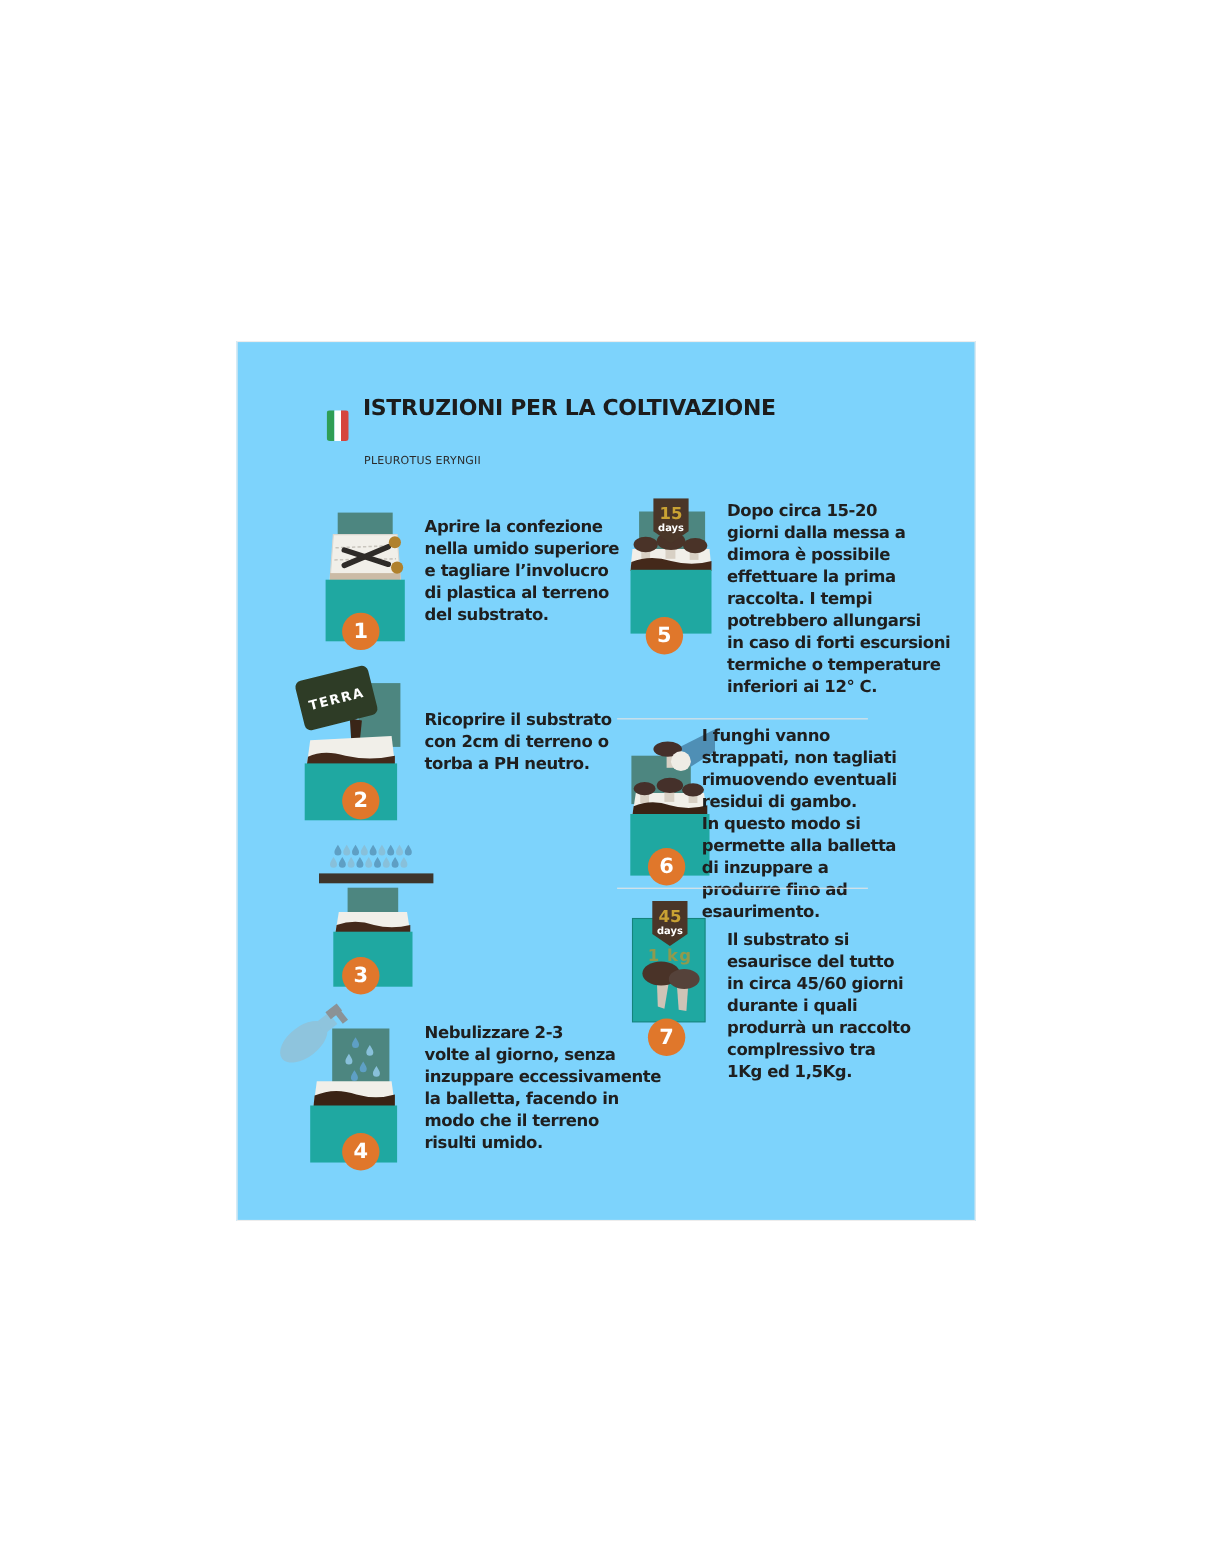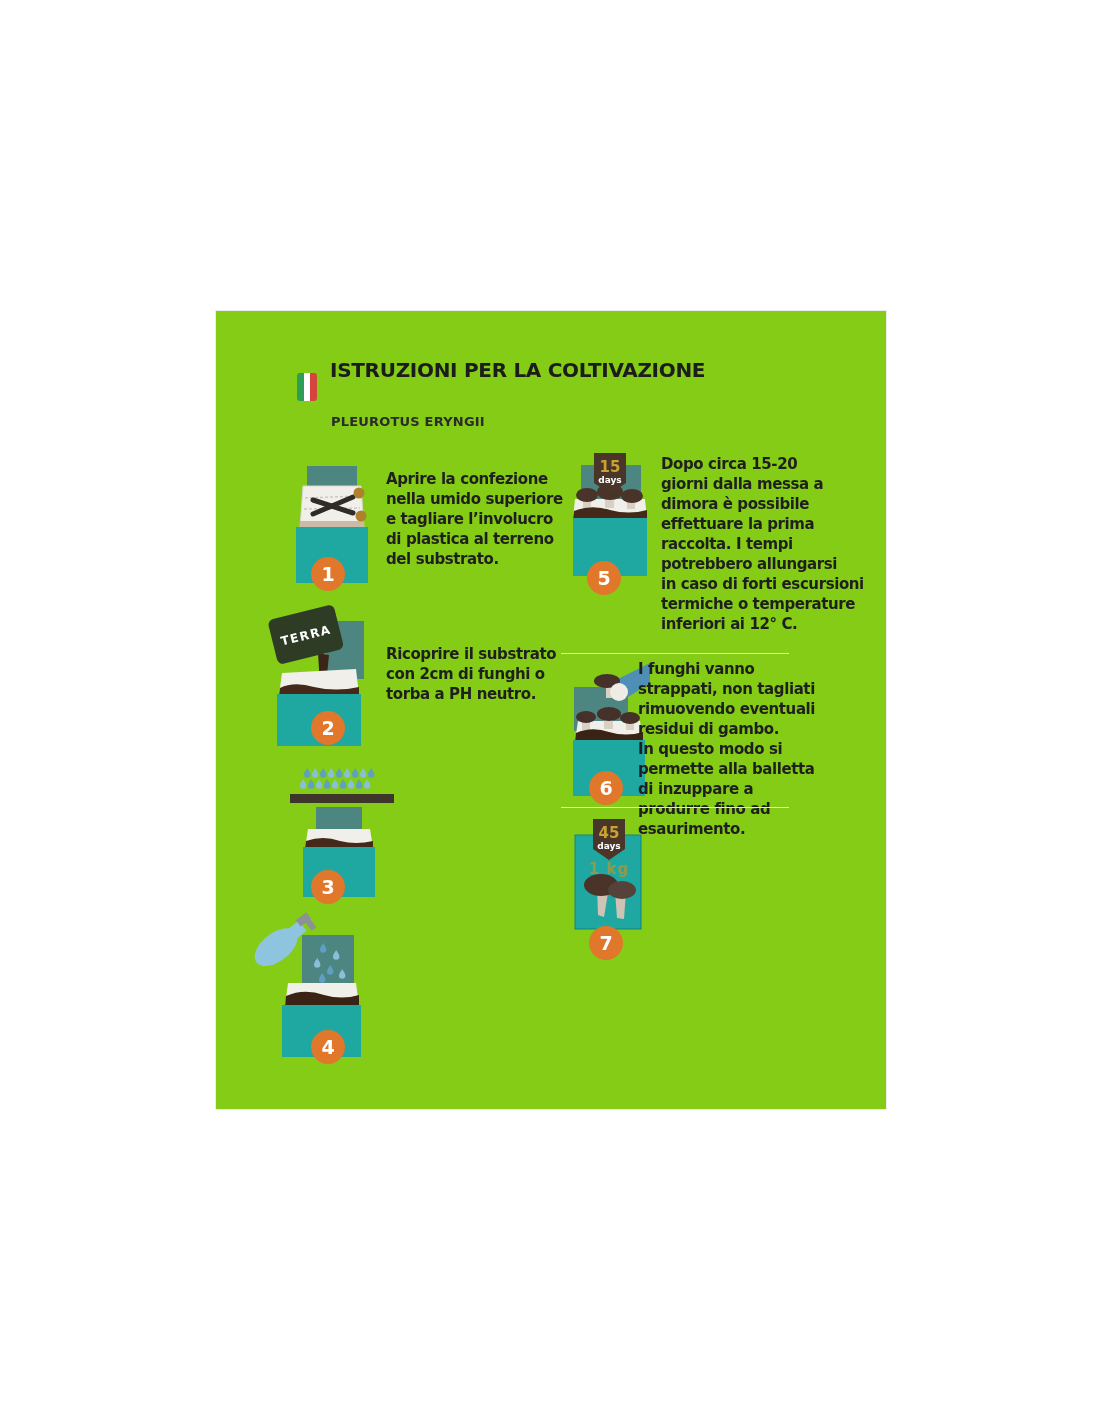--- a/index.html
+++ b/index.html
@@ -7,37 +7,37 @@
   body {
     width:1100px; height:1422px;
     background:#ffffff;
     font-family:"DejaVu Sans", sans-serif;
     position:relative;
     overflow:hidden;
   }
   .card {
     position:absolute; left:215px; top:310px;
     width:672px; height:800px;
-    background:#84cc16;
+    background:#7dd3fc;
     border:1px solid #ededed;
   }
   .flag {
     position:absolute; left:81px; top:62px;
     width:20px; height:28px; border-radius:3px; overflow:hidden;
     display:flex;
   }
   .flag div { flex:1; }
   .title {
     position:absolute; left:114px; top:46px;
     font-size:20px; font-weight:bold; color:#1c1c1c;
     line-height:27px; letter-spacing:-0.3px; white-space:nowrap;
   }
   .subtitle {
     position:absolute; left:115px; top:103px;
-    font-size:13px; font-weight:bold; color:#2b2b2b; letter-spacing:0.2px;
+    font-size:10px; font-weight:normal; color:#2b2b2b; letter-spacing:0.2px;
     white-space:nowrap;
   }
   .step-text {
     position:absolute;
     font-size:15px; font-weight:bold; color:#1f1f1f;
     line-height:20px; letter-spacing:-0.4px; white-space:nowrap;
   }
   .badge {
     position:absolute; width:34px; height:34px; border-radius:50%;
     background:#e0772b; color:#ffffff;
@@ -101,21 +101,21 @@
       <rect x="6" y="8" width="68" height="46" rx="6" fill="#2e3c26"></rect>
       <text x="40" y="36" text-anchor="middle" font-size="12" font-weight="bold" fill="#ffffff" letter-spacing="1.5">TERRA</text>
     </g>
     <polygon points="16,70 90,66 93,92 13,92" fill="#f1efe9"></polygon>
     <path d="M13 92 L14 85 Q28 78 48 84 Q70 89 93 84 L93 92 Z" fill="#44291a"></path>
     <rect x="11" y="91" width="84" height="52" fill="#1fa8a1"></rect>
   </svg>
   <div class="badge" style="left:95px; top:400px">2</div>
   <div class="step-text" style="left:170px; top:333px">
       <div>Ricoprire il substrato</div>
-      <div>con 2cm di funghi o</div>
+      <div>con 2cm di terreno o</div>
       <div>torba a PH neutro.</div>
     </div>
 
   <svg class="illo" style="left:72px; top:455px" width="108" height="132" viewBox="0 0 108 132">
     <g>
       <use href="#drop" x="16" y="2" fill="#5e9fc4"></use>
         <use href="#drop" x="24" y="2" fill="#88c0da"></use>
       <use href="#drop" x="32" y="2" fill="#5e9fc4"></use>
         <use href="#drop" x="40" y="2" fill="#88c0da"></use>
       <use href="#drop" x="48" y="2" fill="#5e9fc4"></use>
@@ -155,20 +155,28 @@
       <use href="#drop" x="70" y="49" fill="#88c0da"></use>
       <use href="#drop" x="83" y="56" fill="#5e9fc4"></use>
       <use href="#drop" x="95" y="60" fill="#88c0da"></use>
       <use href="#drop" x="75" y="64" fill="#5e9fc4"></use>
     </g>
     <polygon points="44,74 112,74 115,97 41,97" fill="#f1efe9"></polygon>
     <path d="M41 97 L42 87 Q60 79 80 86 Q98 91 115 86 L115 97 Z" fill="#3a2315"></path>
     <rect x="38" y="96" width="79" height="52" fill="#1fa8a1"></rect>
   </svg>
   <div class="badge" style="left:95px; top:719px">4</div>
+  <div class="step-text" style="left:170px; top:618px">
+      <div>Nebulizzare 2-3</div>
+      <div>volte al giorno, senza</div>
+      <div>inzuppare eccessivamente</div>
+      <div>la balletta, facendo in</div>
+      <div>modo che il terreno</div>
+      <div>risulti umido.</div>
+    </div>
 
   <svg class="illo" style="left:357px; top:142px" width="74" height="135" viewBox="0 0 74 135">
     <rect x="8" y="12" width="60" height="40" fill="#4d8680"></rect>
     <polygon points="2,46 72,46 74,66 0,66" fill="#f1efe9"></polygon>
     <g>
       <rect x="10" y="44" width="8" height="12" fill="#d8d0c4"></rect>
       <rect x="32" y="42" width="9" height="13" fill="#d8d0c4"></rect>
       <rect x="54" y="45" width="8" height="11" fill="#d8d0c4"></rect>
       <ellipse cx="14" cy="42" rx="11" ry="7" fill="#4a3328"></ellipse>
       <ellipse cx="37" cy="39" rx="13" ry="8" fill="#4a3328"></ellipse>
@@ -241,14 +249,23 @@
       <ellipse cx="28" cy="66" rx="17" ry="11" fill="#4a3328"></ellipse>
       <ellipse cx="49" cy="71" rx="14" ry="9" fill="#55423a"></ellipse>
     </g>
     <g>
       <polygon points="20,0 52,0 52,30 36,41 20,30" fill="#4a3628"></polygon>
       <text x="36" y="19" text-anchor="middle" font-size="15" font-weight="bold" fill="#c9a233">45</text>
       <text x="36" y="30" text-anchor="middle" font-size="9" font-weight="bold" fill="#ffffff">days</text>
     </g>
   </svg>
   <div class="badge" style="left:373px; top:615px">7</div>
+  <div class="step-text" style="left:445px; top:533px">
+      <div>Il substrato si</div>
+      <div>esaurisce del tutto</div>
+      <div>in circa 45/60 giorni</div>
+      <div>durante i quali</div>
+      <div>produrrà un raccolto</div>
+      <div>complressivo tra</div>
+      <div>1Kg ed 1,5Kg.</div>
+    </div>
 
 </div>
 
 </body></html>

